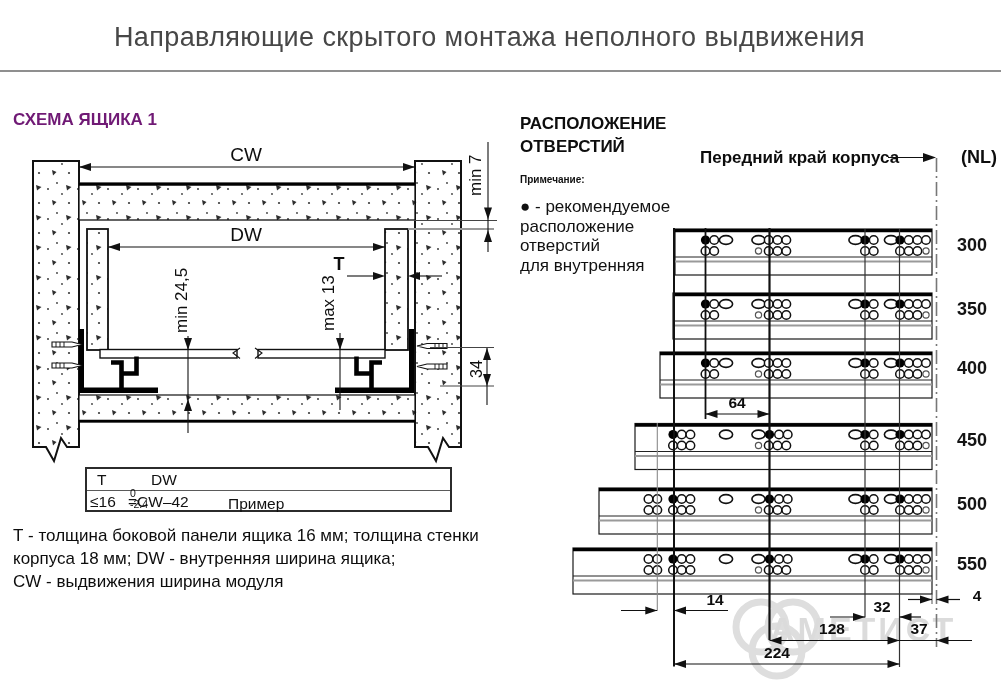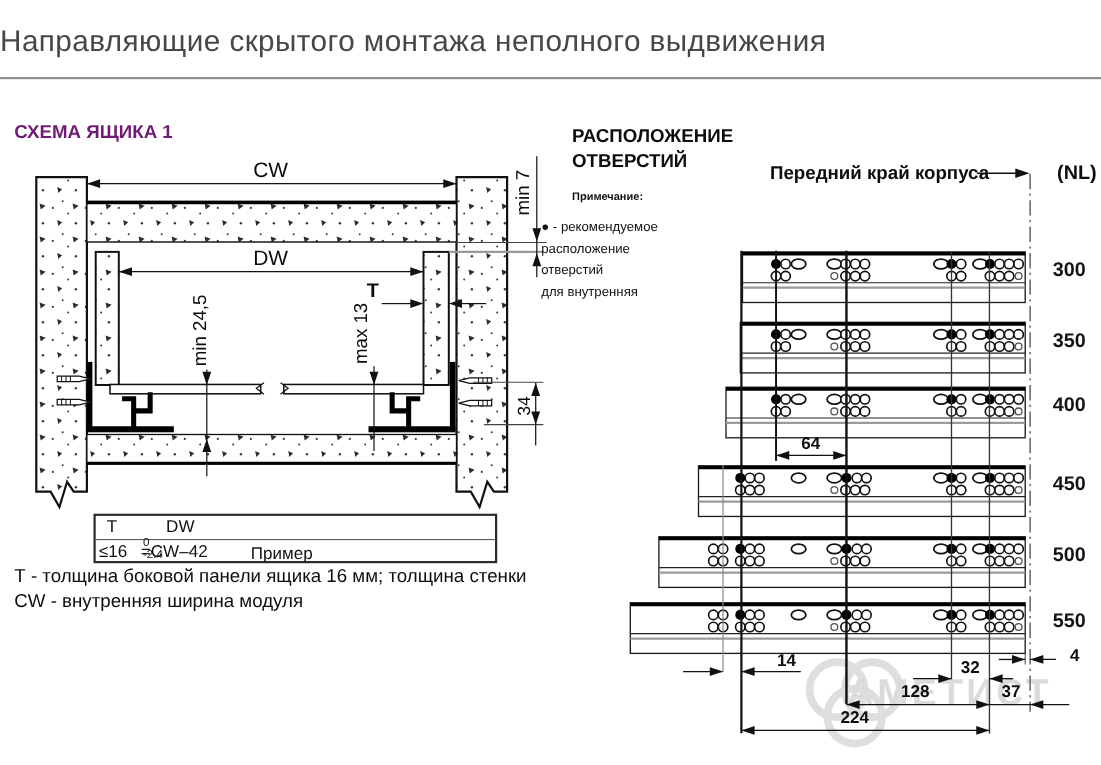--- a/index.html
+++ b/index.html
@@ -1,35 +1,35 @@
 <!DOCTYPE html>
 <html><head>
 <meta charset="utf-8">
 <style>
   html,body{margin:0;padding:0;background:#fff;}
   body{width:1001px;height:695px;position:relative;font-family:"Liberation Sans",sans-serif;color:#111;overflow:hidden;}
   .abs{position:absolute;}
-  .page-title{top:22px;left:0;width:865px;text-align:left;font-size:27px;color:#474747;letter-spacing:.4px;}
+  .page-title{top:22px;left:0;width:865px;text-align:right;font-size:27px;color:#474747;letter-spacing:.4px;}
   .divider{top:70px;left:0;width:1001px;border-top:2px solid #8f8f8f;}
   .h-left{top:110px;left:13px;font-size:17px;font-weight:bold;color:#701a75;}
   .h-right{top:112px;left:520px;font-size:17px;font-weight:bold;line-height:23px;color:#0d0d0d;}
   .note-title{top:174px;left:520px;font-size:10px;font-weight:bold;}
-  .note-lines{top:197px;left:492px;font-size:12px;line-height:19.5px;}
+  .note-lines{top:197px;left:520px;font-size:17px;line-height:19.5px;}
   svg{position:absolute;font-family:"Liberation Sans",sans-serif;}
   #drawer-svg{left:0;top:135px;}
   #holes-svg{left:500px;top:135px;}
   .dimtable{top:467px;left:85px;width:367px;height:45px;border:2px solid #2b2b2b;box-sizing:border-box;font-size:15.5px;}
   .dimtable .hline{position:absolute;top:21px;left:0;width:100%;border-top:1px solid #5a5a5a;}
   .dimtable span{position:absolute;white-space:pre;}
   .t-h1{left:10px;top:2px;} .t-h2{left:64px;top:2px;} .t-h3{left:141px;top:2px;margin-top:24px;}
   .t-r1{left:3px;top:24px;} .t-r2{left:41px;top:24px;} .t-r3{left:143px;top:24px;word-spacing:6px;}
   .ss{display:inline-block;position:relative;width:17px;height:16px;vertical-align:-3px;}
   .ss .sup{position:absolute;top:-6px;left:2px;font-size:10.5px;}
   .ss .sub{position:absolute;top:5px;left:2px;font-size:10.5px;}
-  .notes{top:512px;left:13px;width:480px;font-size:17px;line-height:23px;color:#0d0d0d;}
+  .notes{top:524px;left:13px;width:480px;font-size:17px;line-height:23px;color:#0d0d0d;}
 </style>
 </head>
 <body>
 
 <div class="abs page-title">Направляющие скрытого монтажа неполного выдвижения</div>
 <div class="abs divider"></div>
 
 <div class="abs h-left">СХЕМА ЯЩИКА 1</div>
 
 <svg id="drawer-svg" width="500" height="330" viewBox="0 135 500 330">
@@ -136,21 +136,22 @@
   <div class="hline"></div>
   <span class="t-h1">T</span>
   <span class="t-h2">DW</span>
   <span class="t-h3">Пример</span>
   <span class="t-r1">≤16</span>
   <span class="t-r2"><span>=CW–42</span><span class="ss"><span class="sup">0</span><span class="sub">-2.4</span></span></span>
 </div>
 
 <div class="abs notes">
   <div>Т - толщина боковой панели ящика 16 мм; толщина стенки</div>
-  <div>CW - внутренняя ширина модуля</div>
+  <div>корпуса 18 мм; DW - внутренняя ширина ящика;</div>
+  <div>CW - выдвижения ширина модуля</div>
 </div>
 
 <div class="abs h-right">
   <div>РАСПОЛОЖЕНИЕ</div>
   <div>ОТВЕРСТИЙ</div>
 </div>
 <div class="abs note-title">Примечание:</div>
 <div class="abs note-lines">
   <div>● - рекомендуемое</div>
   <div>расположение</div>

